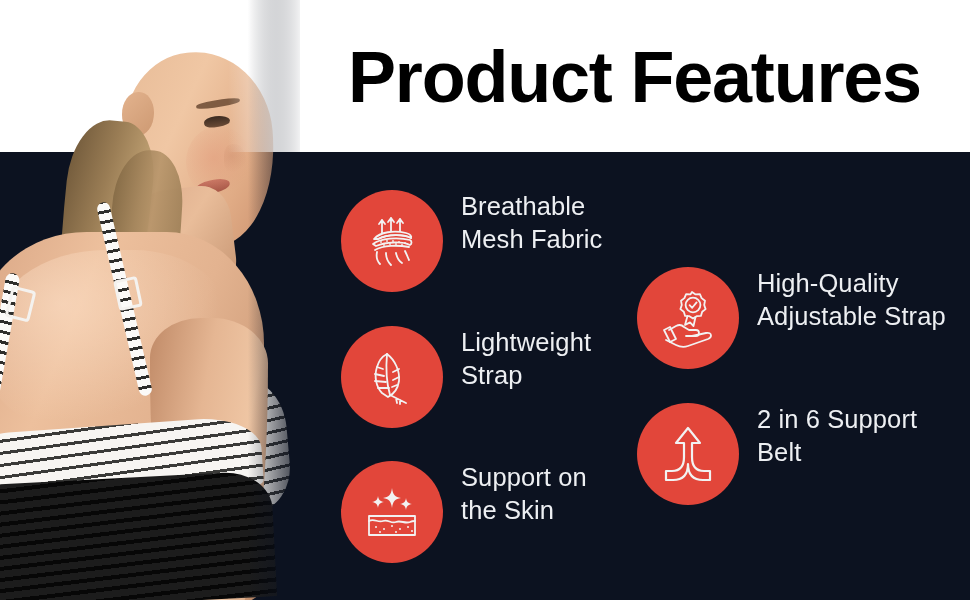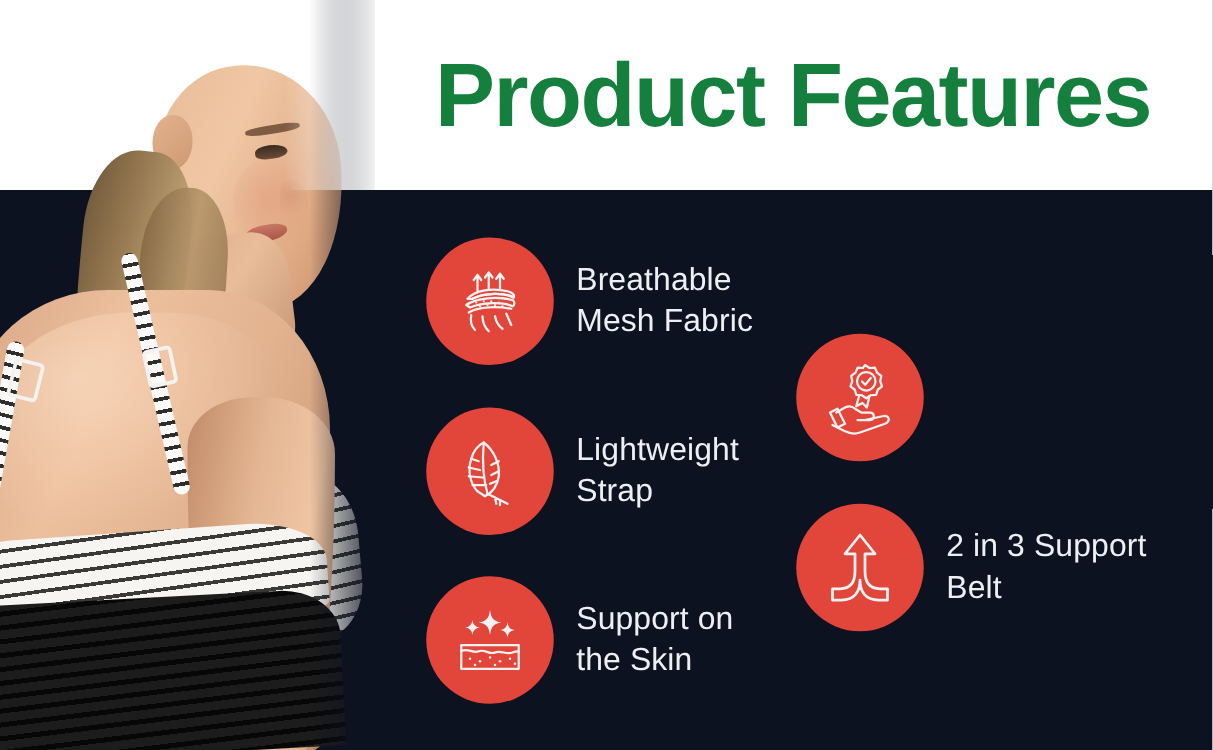--- a/index.html
+++ b/index.html
@@ -33,21 +33,21 @@
   
   .title {
     position: absolute;
     left: 348px;
     top: 34px;
     width: 560px;
     font-size: 72px;
     font-weight: 700;
     letter-spacing: -1.2px;
     line-height: 86px;
-    color: #15803d;
+    color: #000000;
     white-space: nowrap;
   }
 
   
   .photo {
     position: absolute;
     left: 0; top: 0;
     width: 300px; height: 600px;
     overflow: hidden;
   }
@@ -243,21 +243,20 @@
     left: 228px; top: 0;
     width: 80px; height: 152px;
     background: linear-gradient(90deg, rgba(255,255,255,0) 0%, rgba(255,255,255,1) 96%);
     pointer-events: none;
   }
 
   
   .feature {
     position: absolute;
     display: flex;
-    align-items: center;
   }
   .icon-circle {
     width: 102px;
     height: 102px;
     border-radius: 50%;
     background: #e2463a;
     flex: 0 0 102px;
     display: flex;
     align-items: center;
     justify-content: center;
@@ -396,29 +395,31 @@
         <circle cx="37" cy="19" r="7.4"></circle>
         <path d="M33.6 19.2 L36.2 21.8 L40.6 16.4"></path>
         <path d="M31.5 30 L29 39 L34 36.4 L37.5 40 L39.5 31"></path>
         <path d="M13 44 L20 40 C23 38.5, 26 39, 28 41 L33 44 L40 44 C42 44, 43 45.4, 43 47
                  C43 48.6, 42 50, 40 50 L30 50"></path>
         <path d="M36 50 L50 47 C53 46.3, 55 47.4, 55 49.4 C55 51, 54 52.2, 52 53
                  L32 60 C28 61.4, 24 61, 20 59 L10 54"></path>
         <path d="M8 44 L14 41 L20 53 L14 56 Z"></path>
       </svg>
     </div>
+    <div class="feature-label">High-Quality
+Adjustable Strap</div>
   </div>
 
   <div class="feature f-belt">
     <div class="icon-circle">
       <svg width="60" height="60" viewBox="0 0 60 60" fill="none" stroke="#f2f2f2" stroke-width="2.2" stroke-linecap="round" stroke-linejoin="round">
         <path d="M30 4 L42 19 L34 19 L34 33
                  C34 42, 38 47, 46 47 L52 47 L52 56 L45 56
                  C34 56, 30 49, 30 40
                  C30 49, 26 56, 15 56 L8 56 L8 47 L14 47
                  C22 47, 26 42, 26 33 L26 19 L18 19 Z"></path>
       </svg>
     </div>
-    <div class="feature-label">2 in 3 Support
+    <div class="feature-label">2 in 6 Support
 Belt</div>
   </div>
 
 </div>
 
 </body></html>

